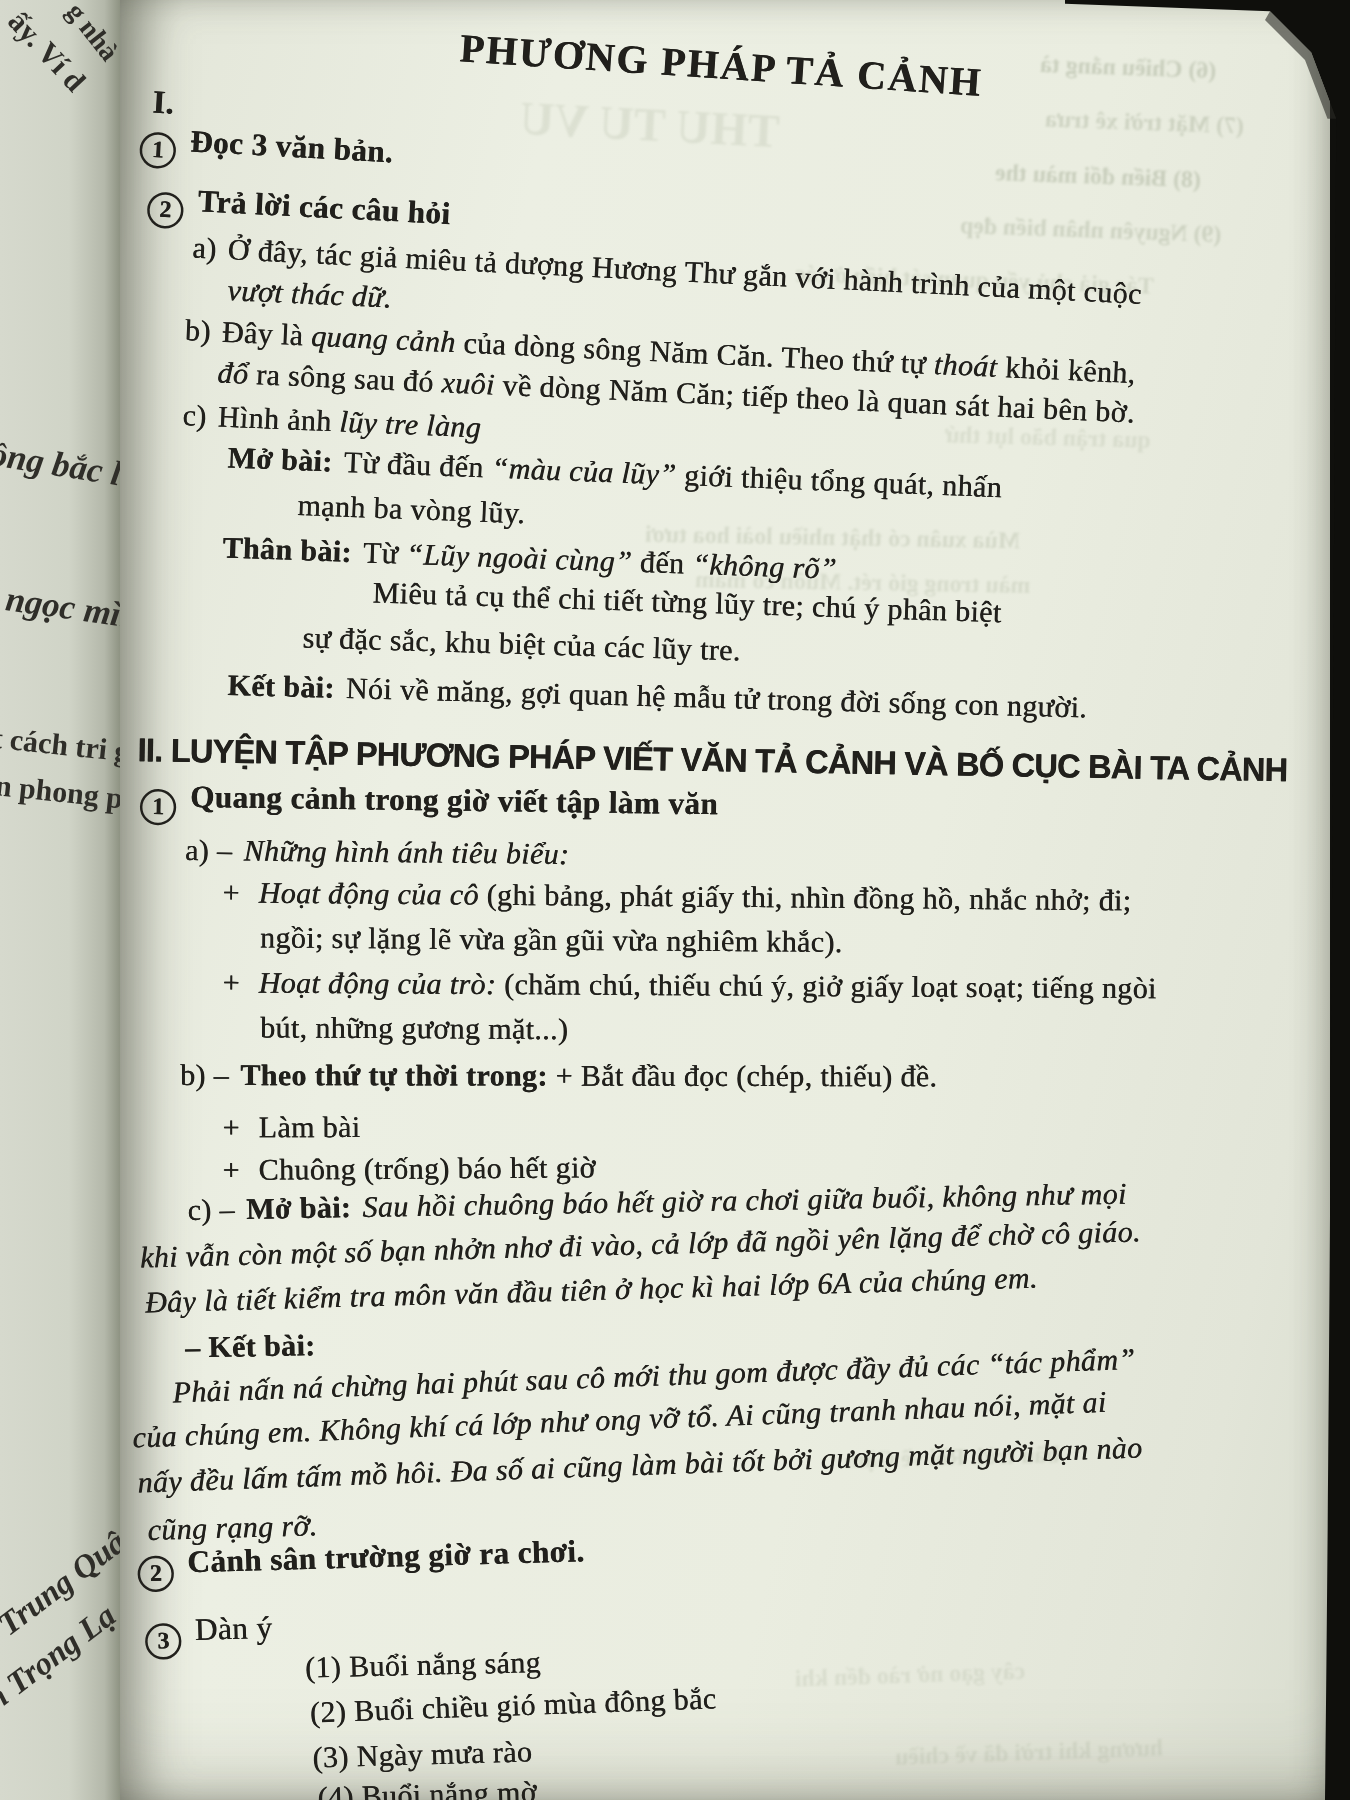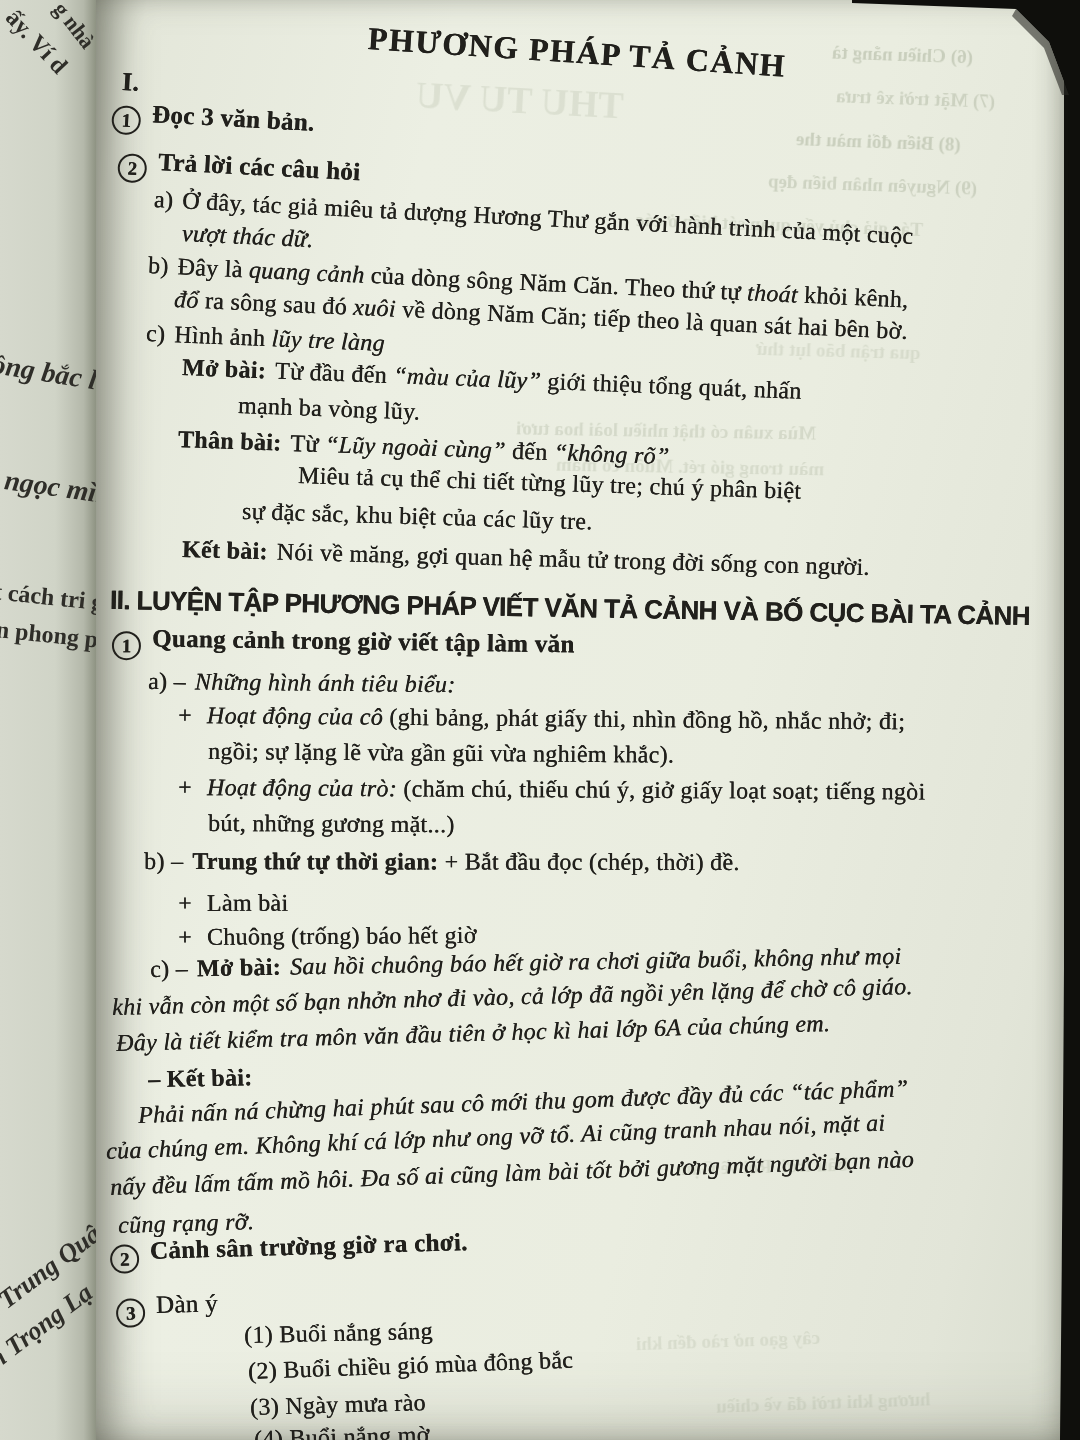--- a/index.html
+++ b/index.html
@@ -91,21 +91,21 @@
     <div class="ln item" style="left:16px;top:622px;transform:rotate(.8deg)"><span class="circ">1</span><span>Quang cảnh trong giờ viết tập làm văn</span></div>
 
     <div class="ln" style="left:52px;top:666px;transform:rotate(.6deg)"><span class="lbl">a) –</span><span class="i">Những hình ánh tiêu biểu:</span></div>
 
     <div class="ln" style="left:82px;top:700px;transform:rotate(.5deg)"><span class="plus">+</span><span class="i">Hoạt động của cô</span><span> (ghi bảng, phát giấy thi, nhìn đồng hồ, nhắc nhở; đi;</span></div>
     <div class="ln" style="left:112px;top:736px;transform:rotate(.45deg)"><span>ngồi; sự lặng lẽ vừa gần gũi vừa nghiêm khắc).</span></div>
 
     <div class="ln" style="left:82px;top:772px;transform:rotate(.35deg)"><span class="plus">+</span><span class="i">Hoạt động của trò:</span><span> (chăm chú, thiếu chú ý, giở giấy loạt soạt; tiếng ngòi</span></div>
     <div class="ln" style="left:112px;top:808px;transform:rotate(.3deg)"><span>bút, những gương mặt...)</span></div>
 
-    <div class="ln" style="left:48px;top:846px;transform:rotate(.1deg)"><span class="lbl">b) –</span><span class="b">Trung thứ tự thời gian:</span><span> + Bắt đầu đọc (chép, thời) đề.</span></div>
+    <div class="ln" style="left:48px;top:846px;transform:rotate(.1deg)"><span class="lbl">b) –</span><span class="b">Theo thứ tự thời trong:</span><span> + Bắt đầu đọc (chép, thiếu) đề.</span></div>
 
     <div class="ln" style="left:82px;top:888px;transform:rotate(-.2deg)"><span class="plus">+</span><span>Làm bài</span></div>
     <div class="ln" style="left:82px;top:922px;transform:rotate(-.4deg)"><span class="plus">+</span><span>Chuông (trống) báo hết giờ</span></div>
 
     <div class="ln" style="left:54px;top:954px;transform:rotate(-1deg)"><span class="lbl">c) –</span><span class="b lbl">Mở bài:</span><span class="i">Sau hồi chuông báo hết giờ ra chơi giữa buổi, không như mọi</span></div>
     <div class="ln i" style="left:16px;top:992px;transform:rotate(-1.5deg)"><span>khi vẫn còn một số bạn nhởn nhơ đi vào, cả lớp đã ngồi yên lặng để chờ cô giáo.</span></div>
     <div class="ln i" style="left:20px;top:1028px;transform:rotate(-1.6deg)"><span>Đây là tiết kiểm tra môn văn đầu tiên ở học kì hai lớp 6A của chúng em.</span></div>
 
     <div class="ln b" style="left:52px;top:1064px;transform:rotate(-1deg)">– Kết bài:</div>
 

